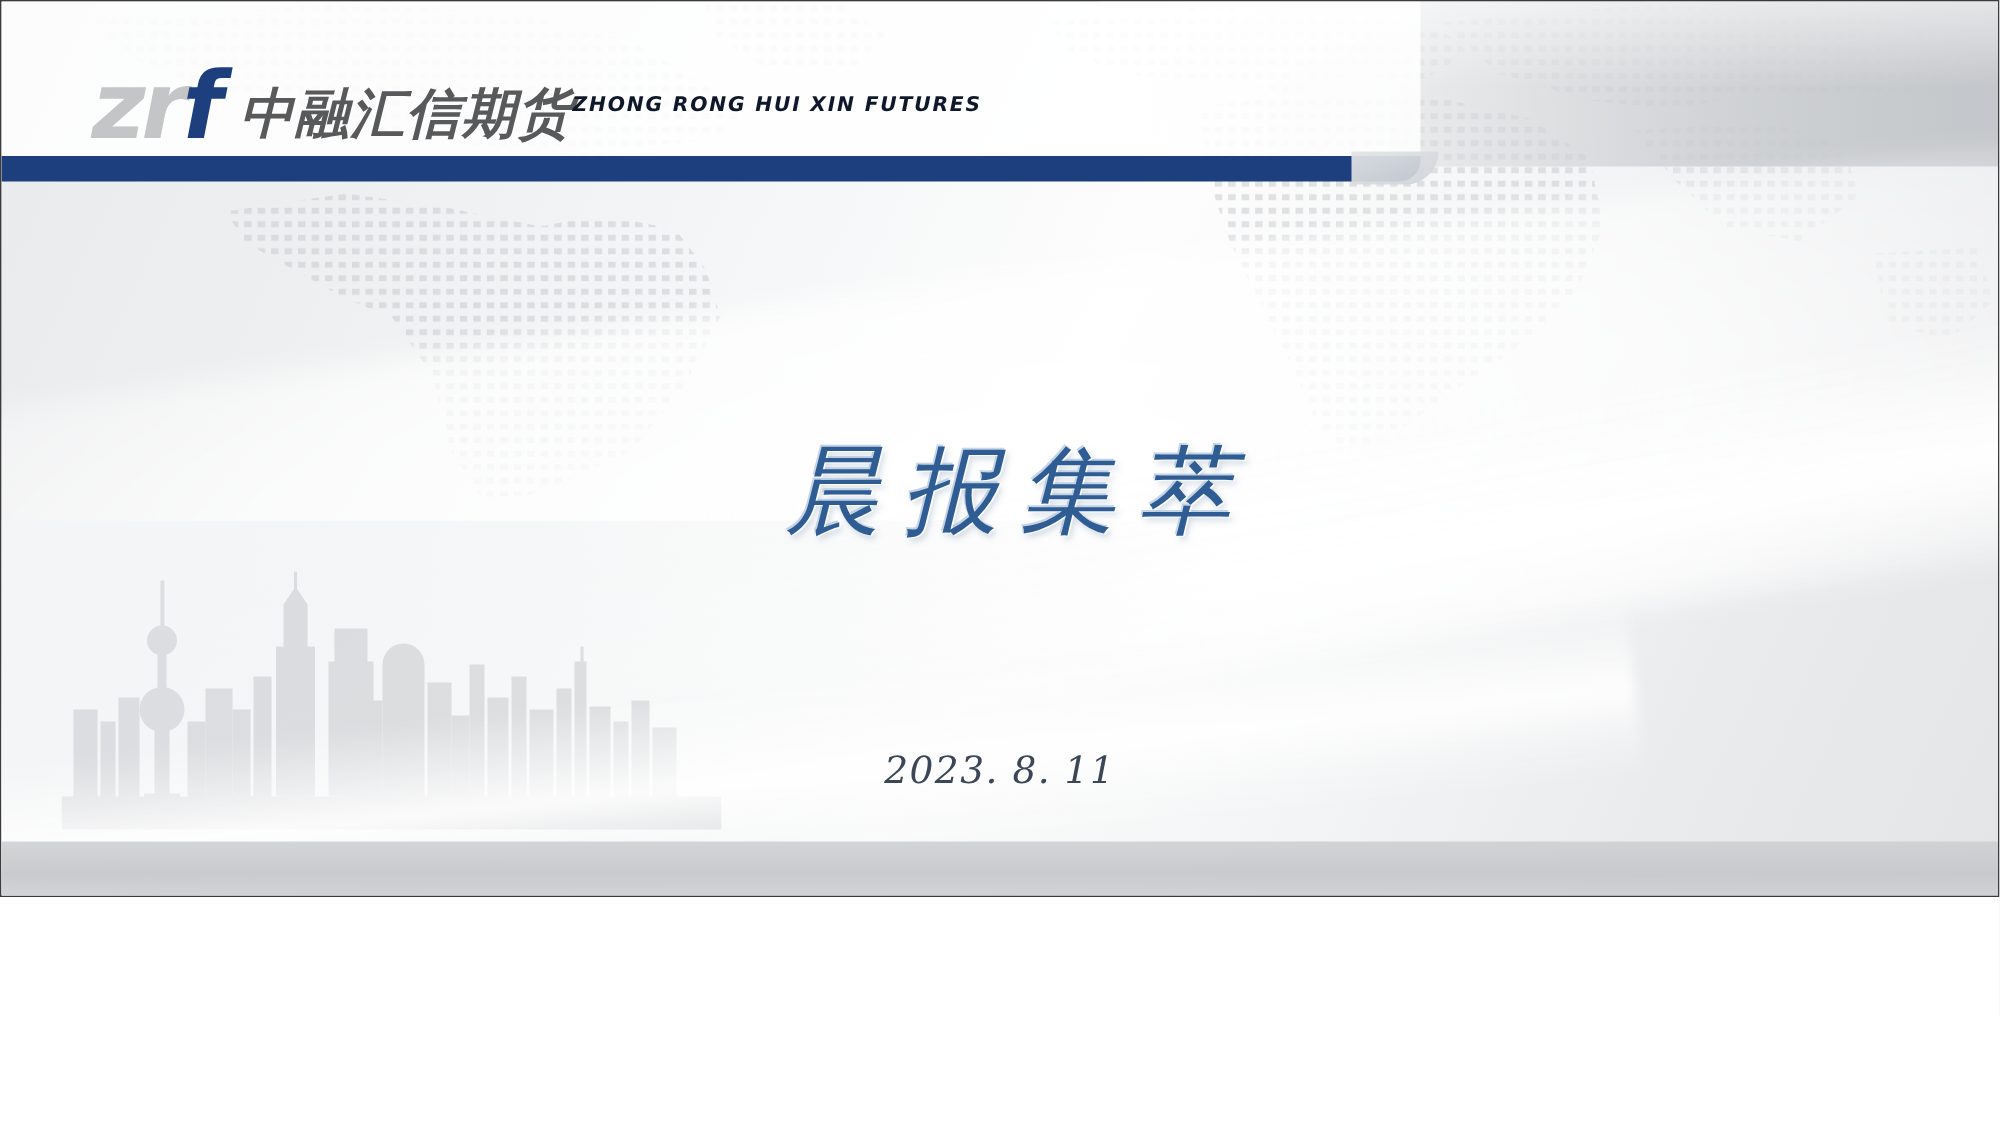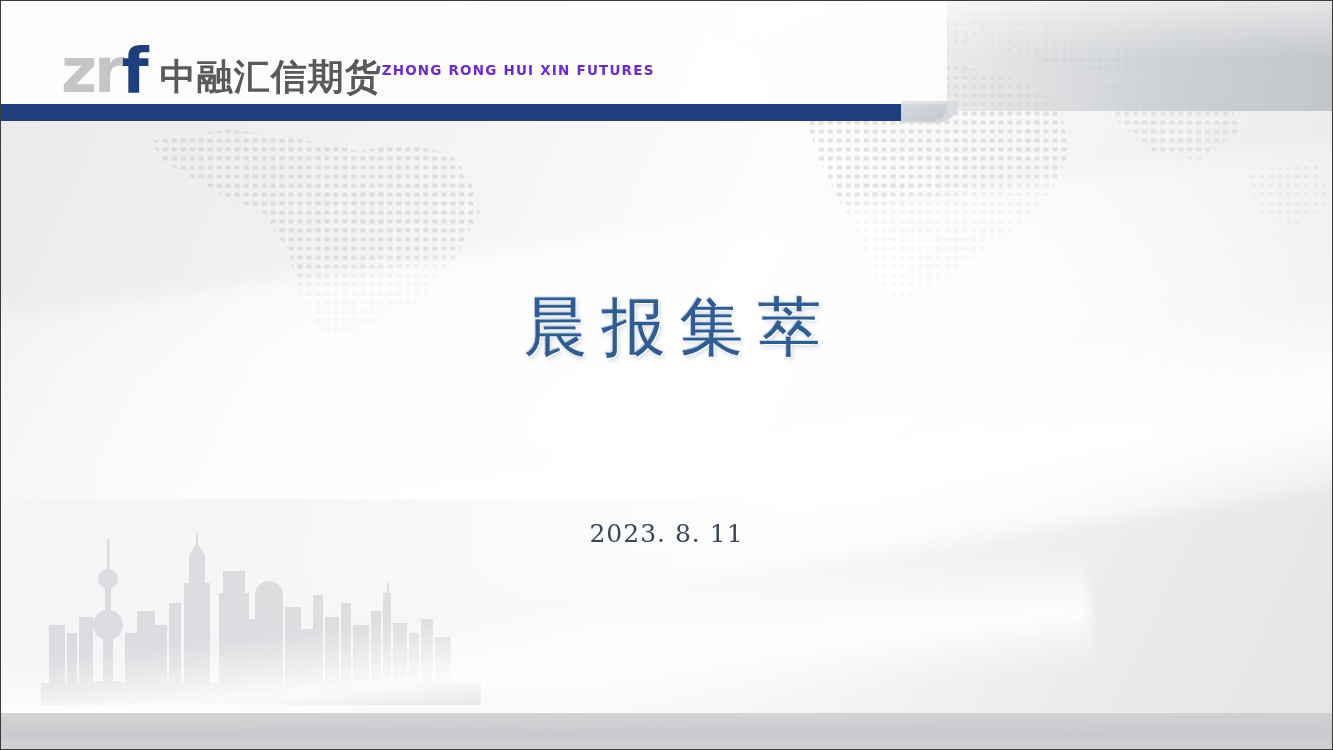--- a/index.html
+++ b/index.html
@@ -8,25 +8,26 @@
     padding: 0;
     background: #ffffff;
   }
   body {
     font-family: "Liberation Sans", sans-serif;
   }
 
   .slide {
     position: relative;
     width: 1333px;
-    height: 750px;
+    height: 598px;
     overflow: hidden;
     background: #f2f3f4;
     box-sizing: border-box;
     border: 1px solid #3b3b3b;
+    font-style: italic;
   }
 
   
   .bg-base {
     position: absolute;
     inset: 0;
     background:
       linear-gradient(115deg,
         #e9eaec 0%,
         #eeeff0 18%,
@@ -208,21 +209,21 @@
     line-height: 1.0;
     color: #58595b;
     letter-spacing: 1px;
     white-space: nowrap;
   }
   .logo-en {
     font-family: "DejaVu Sans", sans-serif;
     font-weight: 700;
     font-size: 13.5px;
     line-height: 1.2;
-    color: #6d28d9;
+    color: #0f172a;
     letter-spacing: 1.2px;
     margin-top: 3px;
     white-space: nowrap;
   }
 
   
   .header-rule {
     position: absolute;
     left: 0;
     top: 103px;
@@ -268,21 +269,21 @@
        1px 1px 0 rgba(255,255,255,0.85),
       -1px -1px 0 rgba(160,186,216,0.6),
        2px 3px 4px rgba(120,145,175,0.35);
     margin: 0;
     padding-left: 26px;
   }
 
   .slide-date {
     position: absolute;
     left: 0;
-    top: 518px;
+    top: 498px;
     width: 100%;
     text-align: center;
     font-family: "DejaVu Serif", "Liberation Serif", serif;
     font-size: 25px;
     font-weight: 400;
     letter-spacing: 1px;
     color: #3b4756;
   }
 </style>
 </head>

